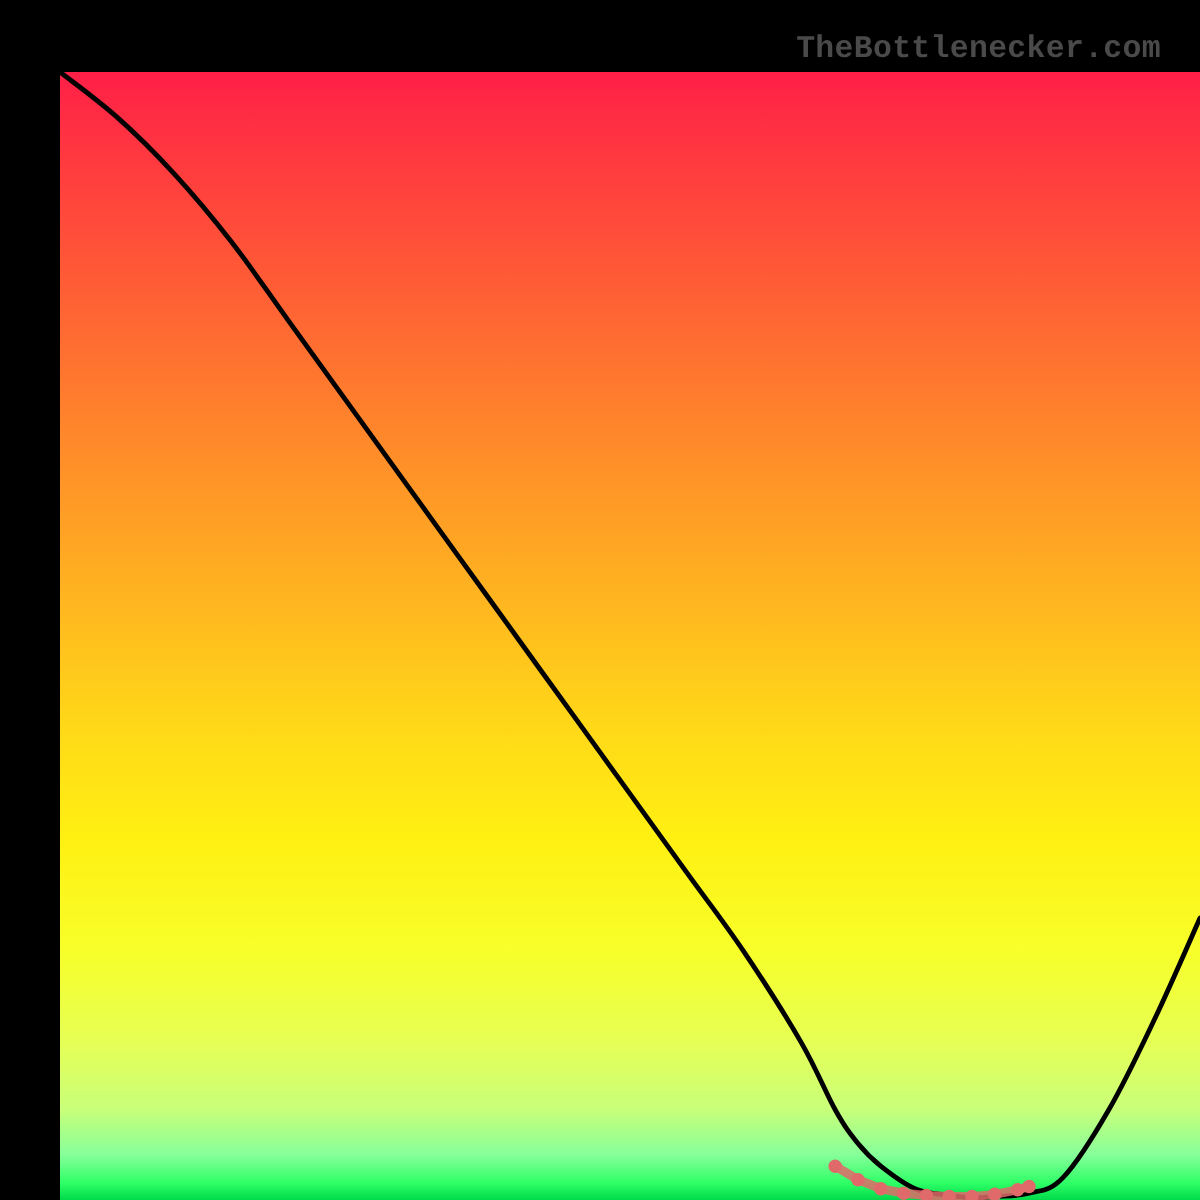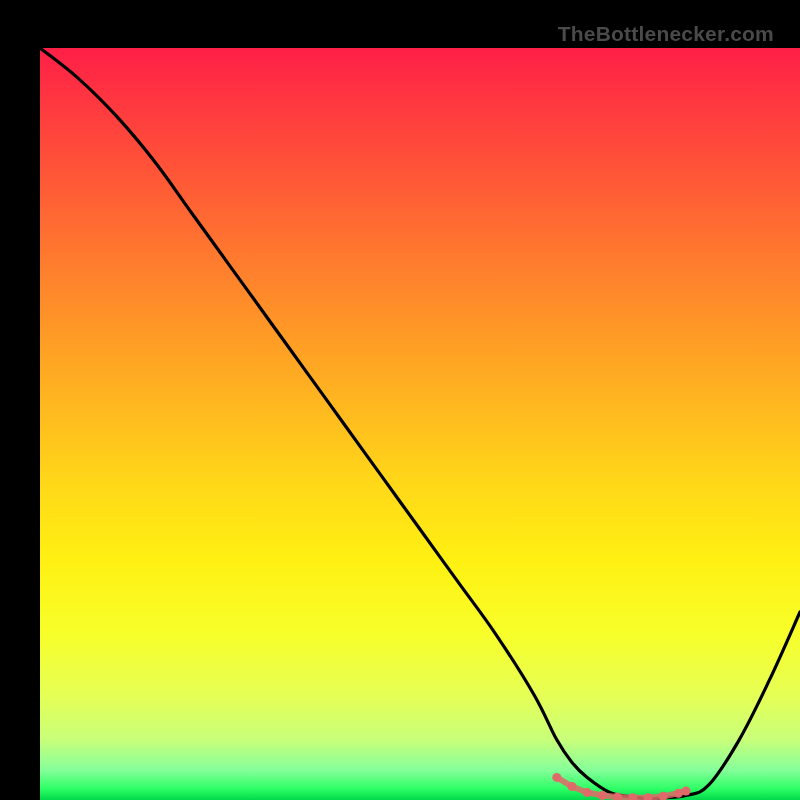--- a/index.html
+++ b/index.html
@@ -11,20 +11,21 @@
     overflow: hidden;
     font-family: Arial, Helvetica, sans-serif;
   }
   .frame {
     position: absolute;
     left: 20px;
     top: 20px;
     width: 760px;
     height: 760px;
     background: #000;
+    font-family: Liberation Mono, monospace;
   }
   .watermark {
     position: absolute;
     top: 2px;
     right: 6px;
     color: #4a4a4a;
     font-size: 21px;
     font-weight: 600;
     letter-spacing: 0.2px;
   }

